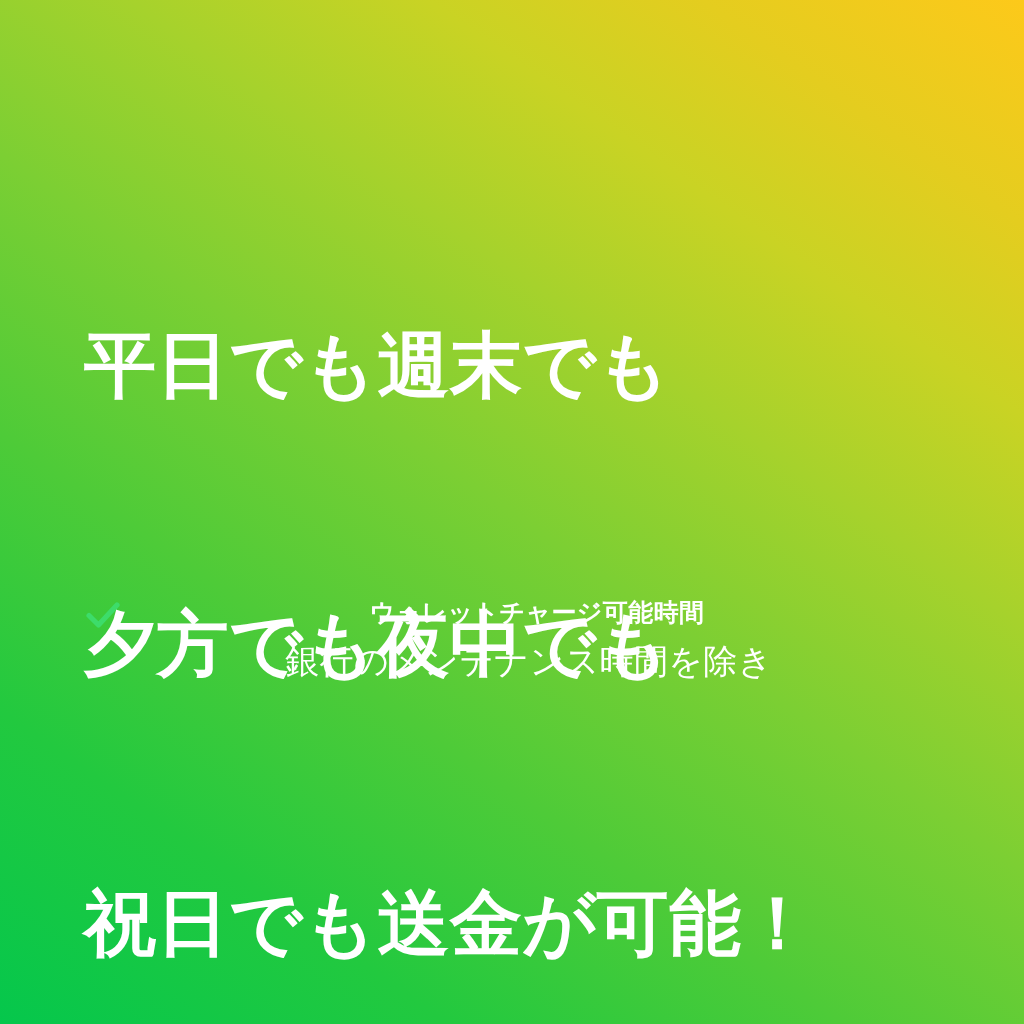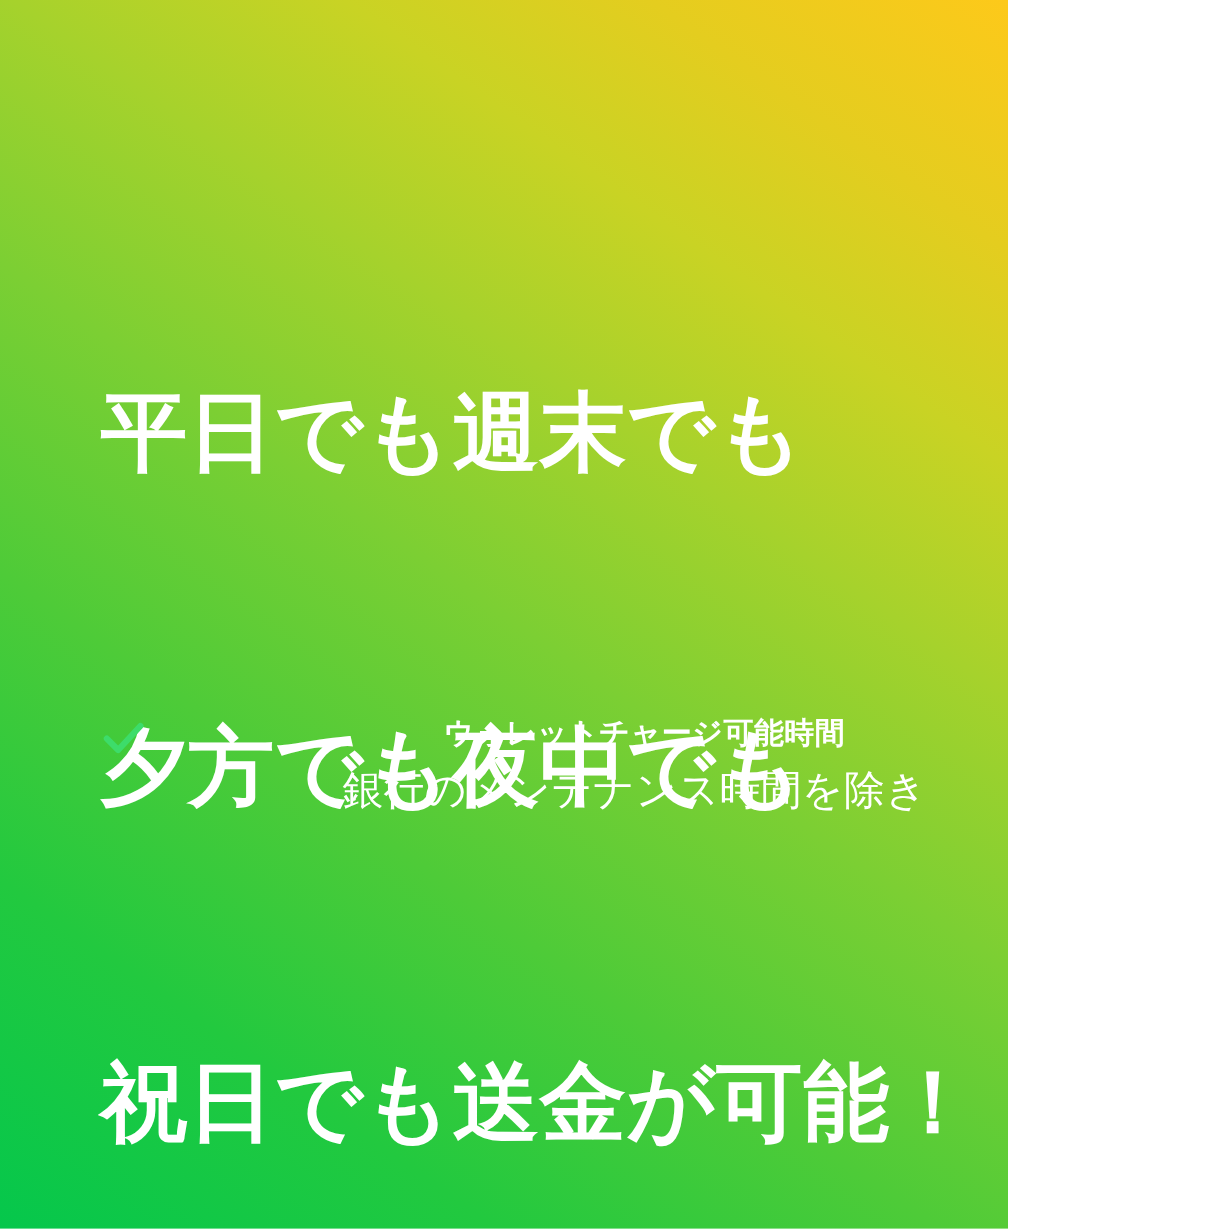--- a/index.html
+++ b/index.html
@@ -4,24 +4,24 @@
 <title>平日でも週末でも 夕方でも夜中でも 祝日でも送金が可能！</title>
 <style>
   html, body {
     margin: 0;
     padding: 0;
     background: #ffffff;
   }
 
   .poster {
     position: relative;
-    width: 840px;
+    width: 1024px;
     height: 1024px;
     overflow: hidden;
-    font-family: Liberation Mono, monospace;
+    font-family: Liberation Serif, serif;
     
     background-image: linear-gradient(
         35deg,
         #05c74c 0%,
         #22c93f 18%,
         #4ecb38 34%,
         #7ccf33 50%,
         #a6d22c 64%,
         #c9d324 76%,
         #e4cd1f 87%,

